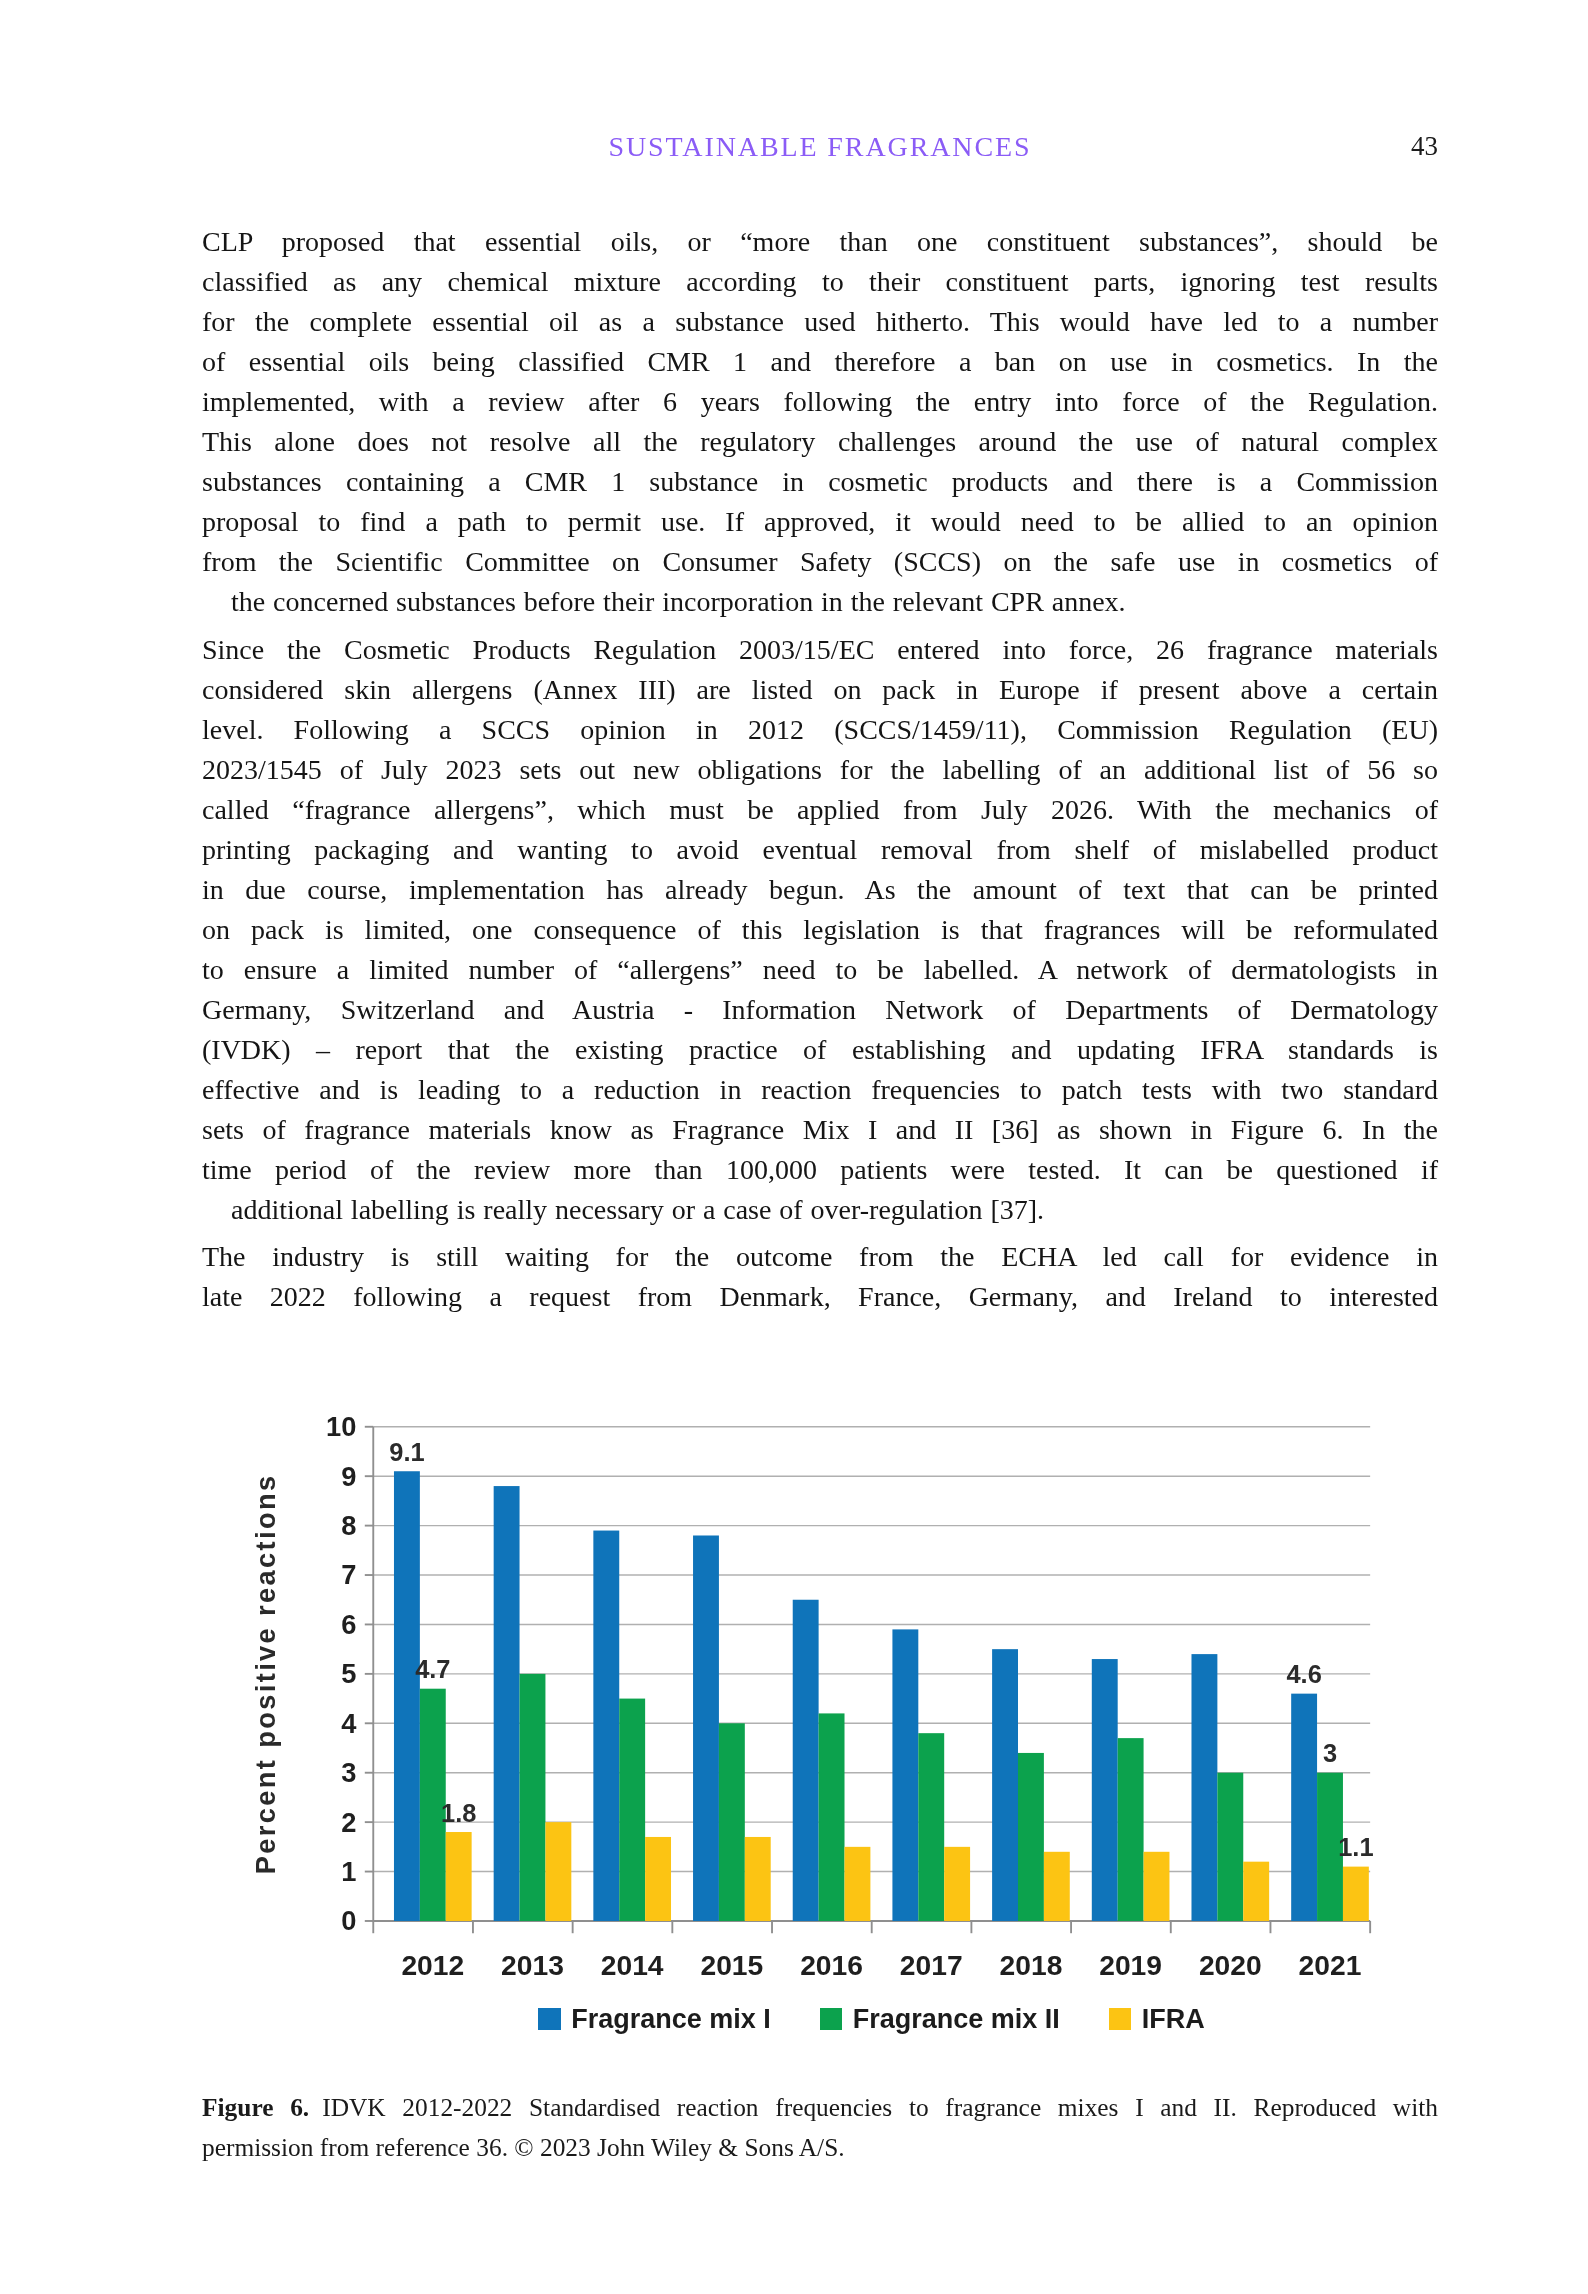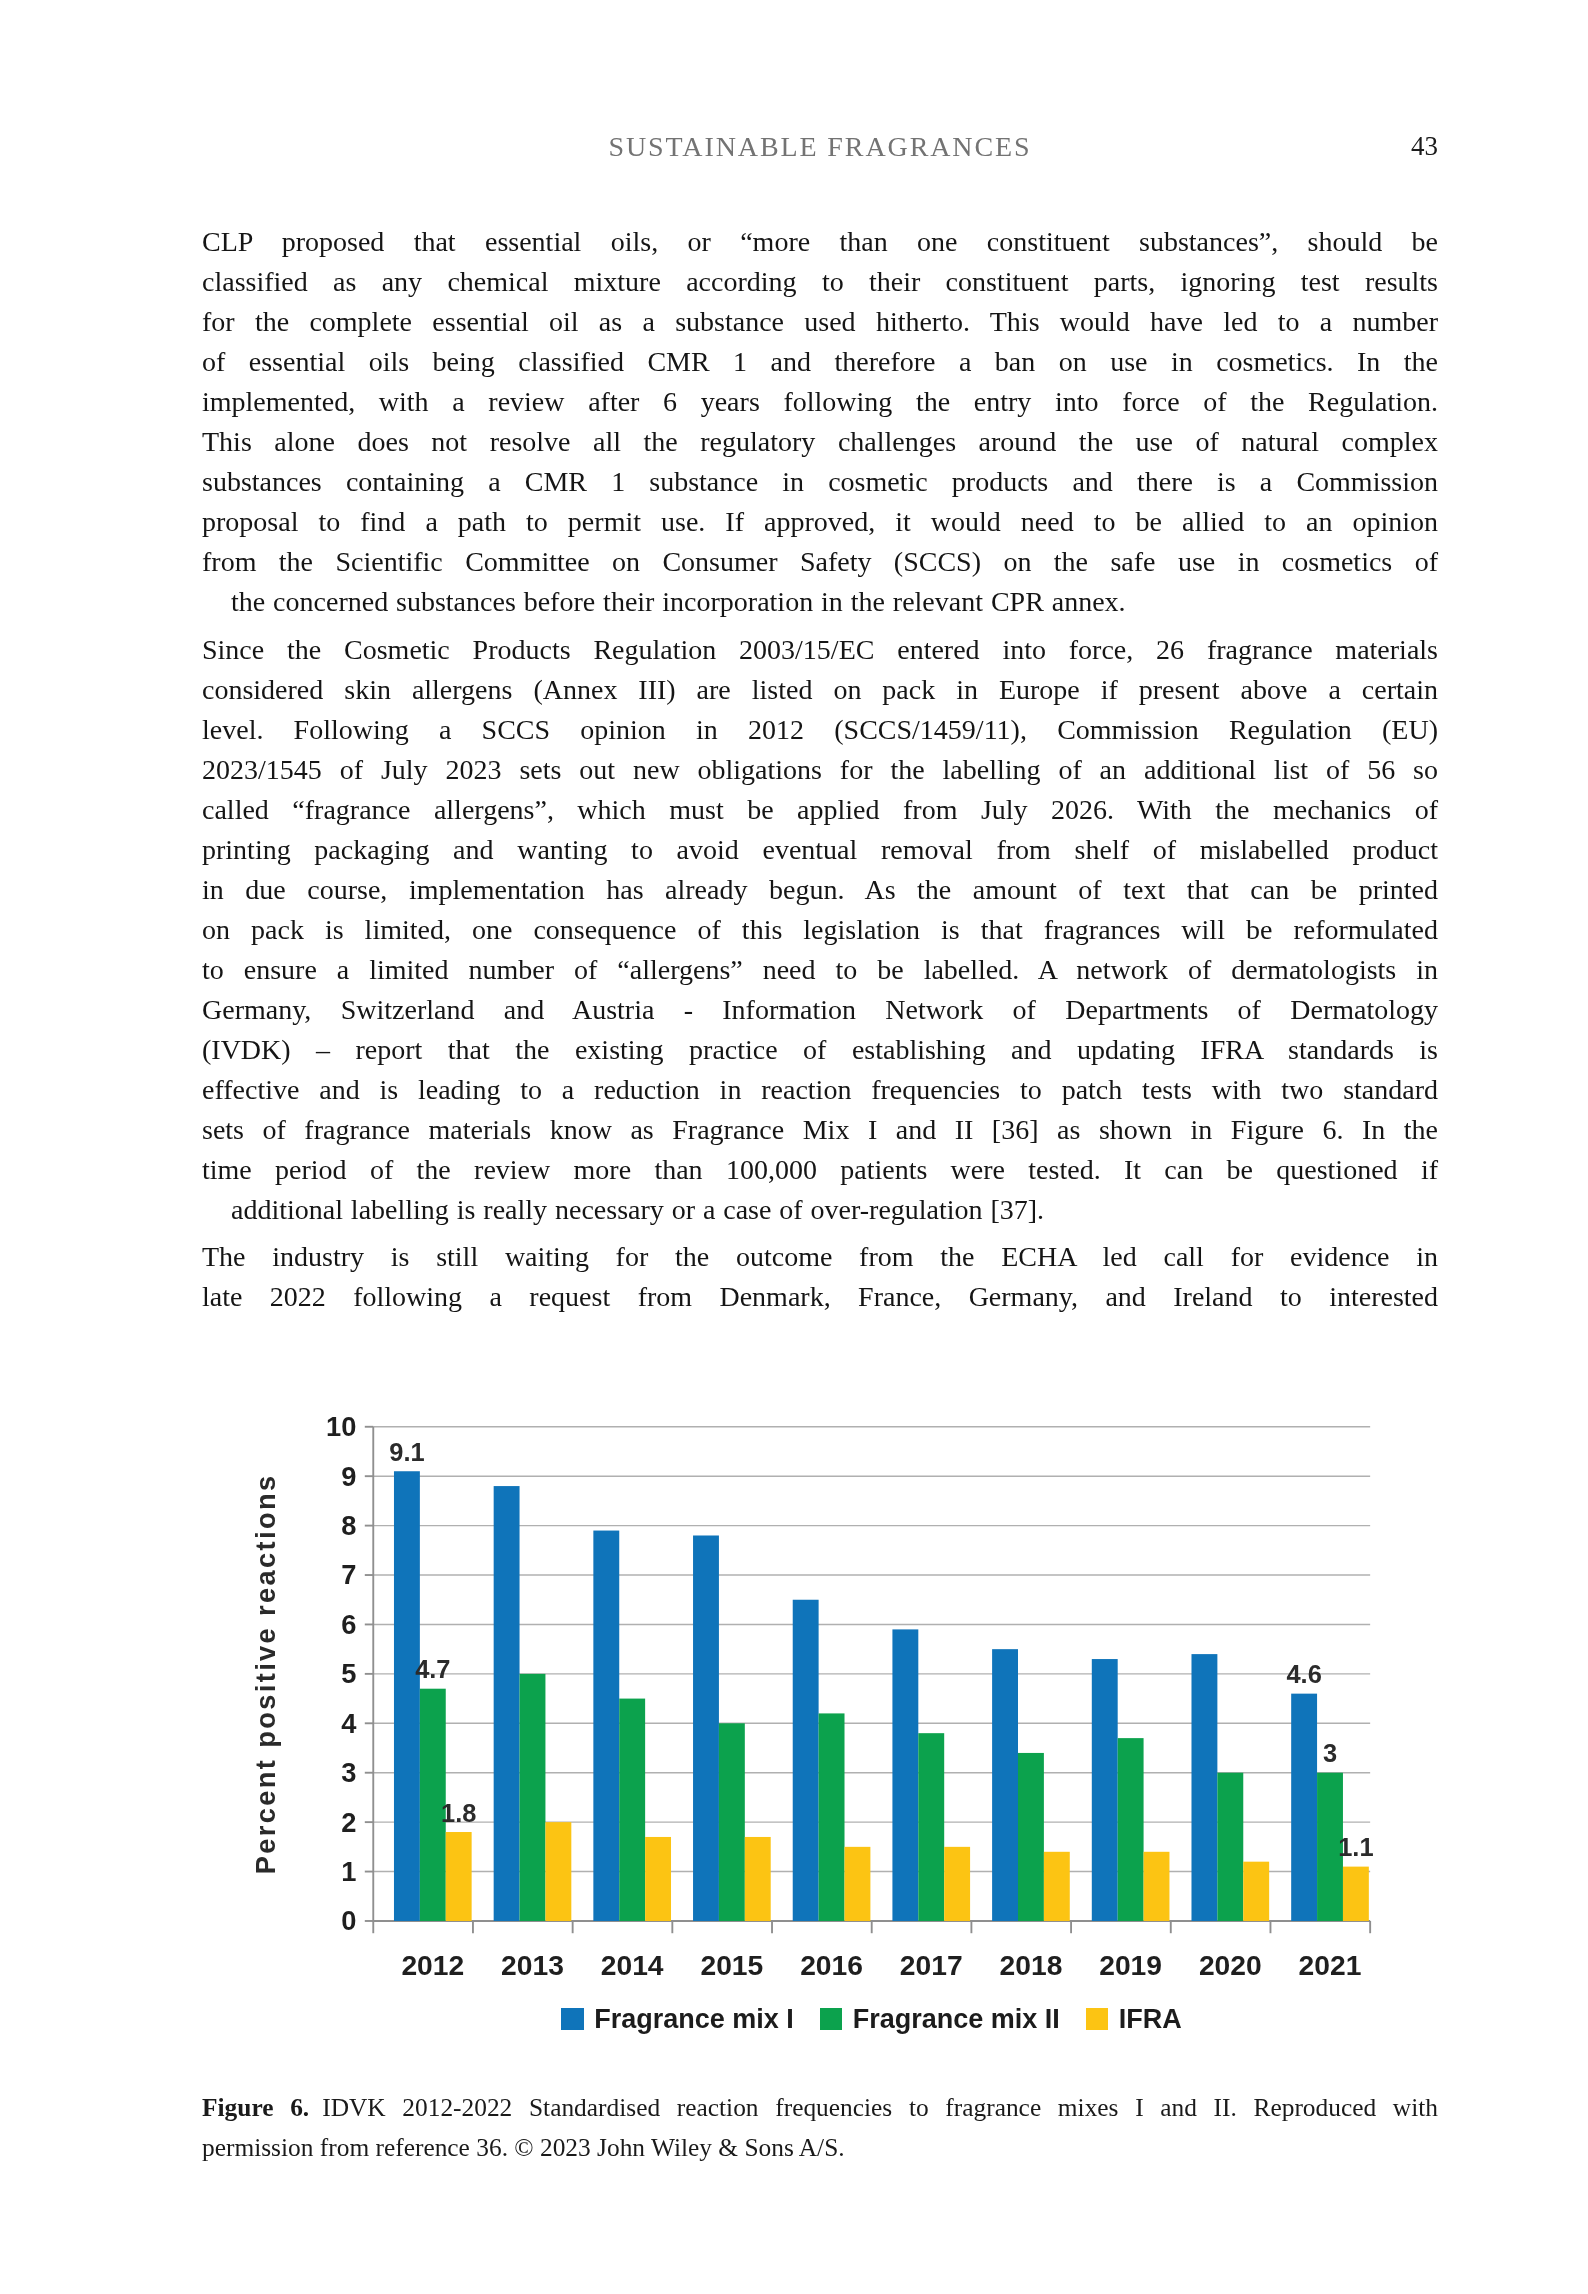--- a/index.html
+++ b/index.html
@@ -11,21 +11,21 @@
     color:#141414;
     overflow:hidden;
   }
   
   .header{
     position:absolute;top:126px;left:202px;width:1236px;height:41px;
     line-height:41px;
   }
   .header .title{
     display:block;text-align:center;
-    font-size:28px;letter-spacing:1.9px;color:#737373;
+    font-size:28px;letter-spacing:1.9px;color:#8b5cf6;
   }
   .header .pagenum{
     position:absolute;right:0;top:0;
     font-size:27px;color:#1b1b1b;
   }
   
   .body-text{
     position:absolute;top:222px;left:202px;width:1236px;
     font-size:28px;color:#151515;
   }
@@ -37,21 +37,21 @@
   }
   .line.lastline{text-align-last:left;margin-left:29px;}
   
   .figure-chart-svg{position:absolute;left:217px;top:1370px;}
   .ytick{font-family:"Liberation Sans",sans-serif;font-size:29px;font-weight:700;fill:#1f1f1f;}
   .xtick{font-family:"Liberation Sans",sans-serif;font-size:30px;font-weight:700;fill:#1f1f1f;}
   .ytitle{font-family:"Liberation Sans",sans-serif;font-size:29px;font-weight:700;fill:#2a2a2a;letter-spacing:2.5px;}
   .dlabel{font-family:"Liberation Sans",sans-serif;font-size:27px;font-weight:600;fill:#2b2b2b;}
   .chart-legend{
     position:absolute;left:373px;top:2000px;width:997px;height:38px;
-    display:flex;justify-content:center;align-items:center;gap:26px;
+    display:flex;justify-content:center;align-items:center;gap:49px;
     font-family:"Liberation Sans",sans-serif;font-size:27px;font-weight:700;color:#1c1c1c;
   }
   .legend-item{display:flex;align-items:center;gap:10.4px;}
   .legend-swatch{width:22.6px;height:22.6px;display:inline-block;}
   
   .caption{
     position:absolute;top:2087px;left:202px;width:1236px;
     font-size:25.4px;color:#1a1a1a;
   }
   .caption .cap-line{line-height:40px;height:40px;}

